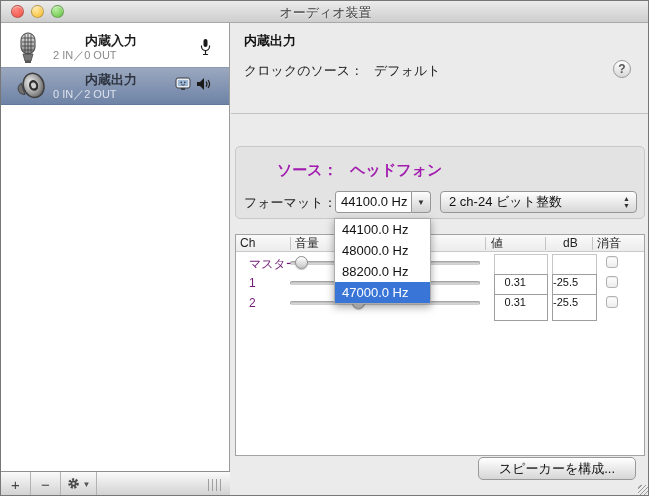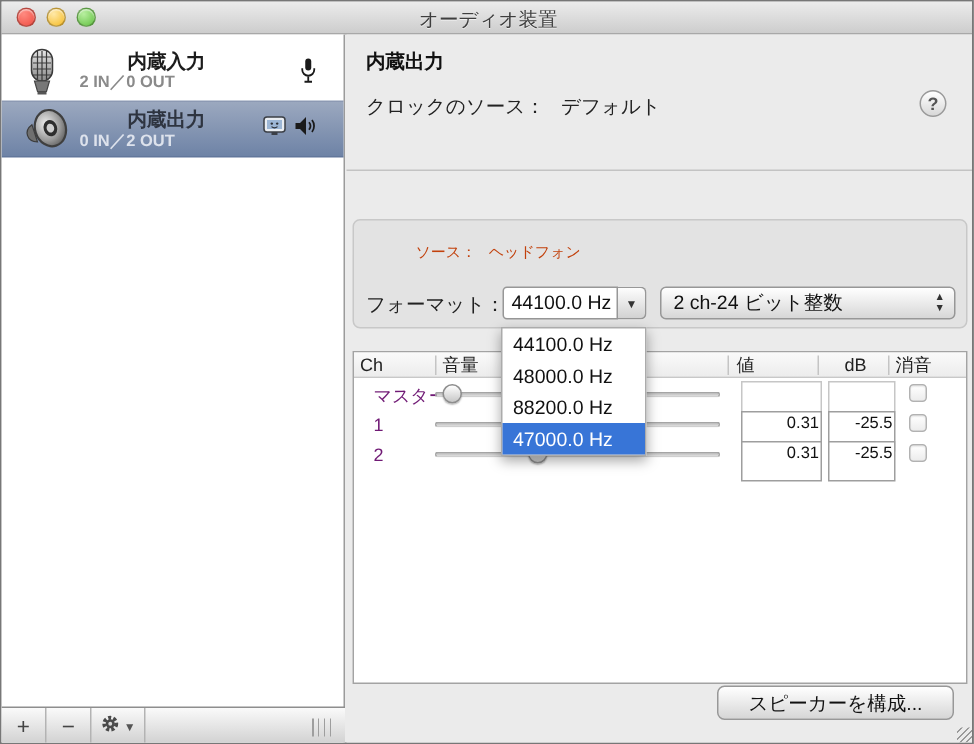--- a/index.html
+++ b/index.html
@@ -37,21 +37,21 @@
   }
   .device-item{ position:relative; width:100%; height:38px; }
   .device-item.first{ margin-top:6px; }
   .device-item.selected{
     background:linear-gradient(#9ba8bf,#6e83a6);
     border-top:1px solid #8c99b3; border-bottom:1px solid #62779b;
   }
   .dev-icon{ position:absolute; left:14px; top:3px; }
   .dev-text{ position:absolute; left:52px; top:3px; }
   .dev-name{ font-size:13px; font-weight:bold; color:#1c1c1c; line-height:17px;margin-left:32px; }
-  .dev-sub{ font-size:11px; color:#8a8a8a; line-height:13px;font-weight:bold; }
+  .dev-sub{ font-size:11px; color:#8a8a8a; line-height:13px; }
   .selected .dev-name{ color:#2e3440; }
   .selected .dev-sub{ color:#dde2ec; }
   .badge-right{ position:absolute; right:18px; top:9px; display:flex; gap:5px; align-items:center; }
 
   .side-toolbar{
     position:absolute; left:0; bottom:0; width:229px; height:26px;
     background:linear-gradient(#fafafa,#cfcfcf);
     border-top:1px solid #8e8e8e; display:flex; align-items:stretch;
   }
   .tb-btn{
@@ -82,21 +82,21 @@
          box-shadow:0 1px 0 rgba(255,255,255,.7); }
   .tab{ width:40px; font-size:12px; text-align:center; line-height:17px; }
   .tab.inactive{ background:linear-gradient(#f6f6f6,#dfdfdf); color:#7c7c7c; border-right:1px solid #9a9a9a; }
   .tab.active{ background:linear-gradient(#9a9a9a,#747474); color:#fff; text-shadow:0 -1px 0 rgba(0,0,0,.3); }
 
   
   .groupbox{
     position:absolute; left:4px; top:123px; width:410px; height:73px;
     background:#e3e3e3; border:1px solid #c8c8c8; border-radius:5px;
   }
-  .source-row{ position:absolute; left:41px; top:14px; font-size:10px; color:#c2410c; }
+  .source-row{ position:absolute; left:41px; top:14px; font-size:15px; color:#a21caf;font-weight:bold; }
   .format-label{ position:absolute; left:8px; top:47px; font-size:13px; color:#222; }
 
   .combo-field{
     position:absolute; left:99px; top:44px; width:77px; height:22px;
     background:#fff; border:1px solid #979797; border-radius:3px 0 0 3px;
     font-size:13px; line-height:20px; padding-left:5px; color:#111;
   }
   .combo-arrow{
     position:absolute; left:176px; top:44px; width:19px; height:22px;
     background:linear-gradient(#fdfdfd,#d2d2d2); border:1px solid #979797; border-left:none;
@@ -136,21 +136,21 @@
     position:absolute; left:0; top:8px; width:190px; height:4px; border-radius:2px;
     background:linear-gradient(#b9b9b9,#dedede); border:1px solid #a5a5a5; border-bottom-color:#cfcfcf;
   }
   .slider-knob{
     position:absolute; top:3px; width:13px; height:13px; border-radius:50%;
     background:linear-gradient(#ffffff,#c6c6c6); border:1px solid #8d8d8d;
     box-shadow:0 1px 1px rgba(0,0,0,.25);
   }
   .val-box{
     position:absolute; top:1px; height:27px; background:#fff; border:1px solid #9e9e9e;
-    font-size:11px; text-align:right; line-height:15px; padding-right:1px; color:#111;
+    font-size:11px; text-align:right; line-height:15px; padding-right:21px; color:#111;
   }
   .val-box.value{ left:258px; width:54px; }
   .val-box.db{ left:316px; width:45px; }
   .val-box.empty{ border-color:#c6c6c6; }
   .mute-box{
     position:absolute; left:370px; top:3px; width:12px; height:12px; border-radius:3px;
     background:linear-gradient(#ffffff,#ececec); border:1px solid #b2b2b2;
     box-shadow:inset 0 1px 1px rgba(0,0,0,.08);
   }
 

